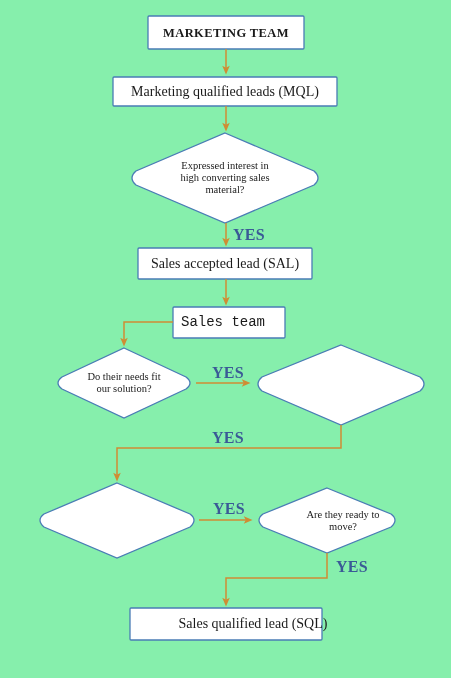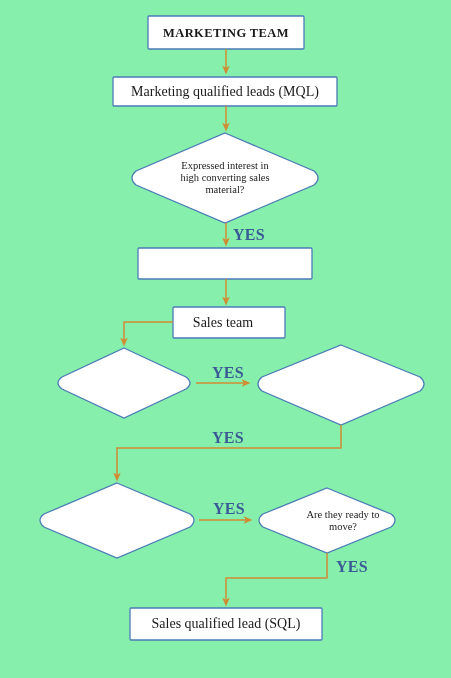--- a/index.html
+++ b/index.html
@@ -94,30 +94,33 @@
   </svg>
 
   <div class="node-label title-label" style="left:148px; top:16px; width:156px; height:33px;">MARKETING TEAM</div>
 
   <div class="node-label box-label" style="left:113px; top:77px; width:224px; height:29px;">Marketing qualified leads (MQL)</div>
 
   <div class="node-label diamond-label" style="left:136px; top:148px; width:178px; height:60px;">Expressed interest in
 high converting sales
 material?</div>
 
+  <div class="node-label box-label" style="left:138px; top:248px; width:174px; height:31px;">Sales accepted lead (SAL)</div>
 
-  <div class="node-label box-label" style="left:173px; top:307px; width:100px; height:31px;">Sales team</div>
+  <div class="node-label box-label" style="left:173px; top:307px; width:100px; height:31px;font-family:Liberation Mono, monospace;">Sales team</div>
 
+  <div class="node-label diamond-label" style="left:56px; top:362px; width:136px; height:42px;">Do their needs fit
+our solution?</div>
 
 
 
   <div class="node-label diamond-label" style="left:274px; top:500px; width:138px; height:42px;">Are they ready to
 move?</div>
 
-  <div class="node-label box-label" style="left:130px; top:608px; width:192px; height:32px;">Sales qualified lead (SQL)</div>
+  <div class="node-label box-label" style="left:130px; top:608px; width:192px; height:32px;padding-left:27px;">Sales qualified lead (SQL)</div>
 
   <div class="edge-label" style="left:233px; top:226px;">YES</div>
 
   <div class="edge-label" style="left:212px; top:364px;">YES</div>
 
   <div class="edge-label" style="left:212px; top:429px;">YES</div>
 
   <div class="edge-label" style="left:213px; top:500px;">YES</div>
 
   <div class="edge-label" style="left:336px; top:558px;">YES</div>

